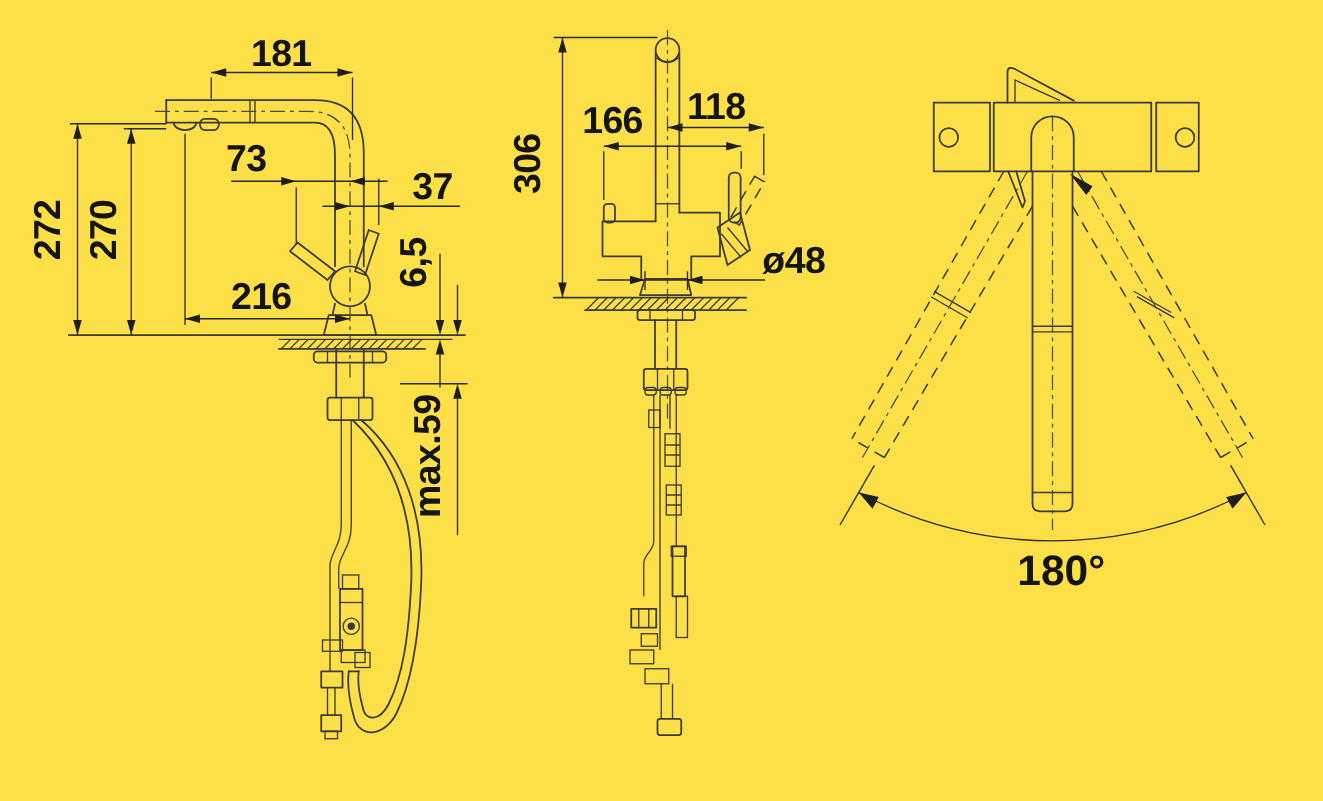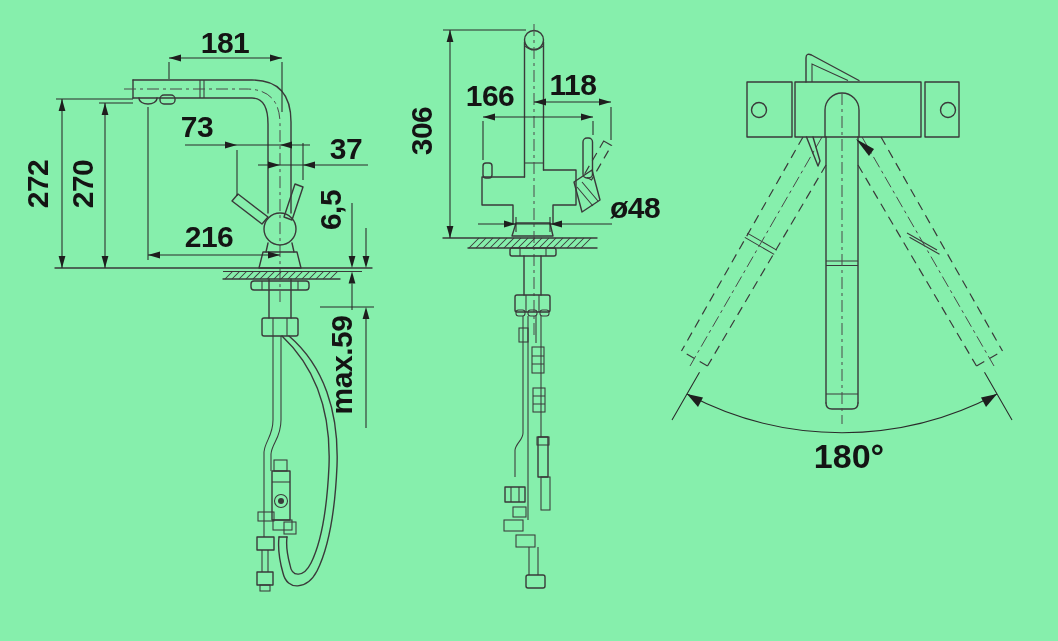--- a/index.html
+++ b/index.html
@@ -1,16 +1,16 @@
 <!DOCTYPE html>
 <html><head>
 <meta charset="utf-8">
 <style>
   html,body{margin:0;padding:0;background:#fff;}
-  .stage{position:relative;width:1058px;height:641px;background:#86efac;overflow:hidden;
+  .stage{position:relative;width:1058px;height:641px;background:#fde047;overflow:hidden;
          font-family:"Liberation Sans", sans-serif;}
   svg{display:block;}
   .ln   {stroke:#3a3a3a;fill:none;stroke-width:1.4;stroke-linecap:round;stroke-linejoin:round;}
   .thin {stroke:#3a3a3a;fill:none;stroke-width:1.05;}
   .dim  {stroke:#2a2a2a;fill:none;stroke-width:1.05;}
   .dash {stroke:#3a3a3a;fill:none;stroke-width:1.2;stroke-dasharray:9 6;}
   .cl   {stroke:#4a4a4a;fill:none;stroke-width:1;stroke-dasharray:12 4 3 4;}
   .arr  {fill:#1e1e1e;stroke:none;}
   .knob {fill:#3a3a3a;stroke:none;}
   text.dimtxt{font-weight:bold;font-size:30px;fill:#141414;letter-spacing:-0.5px;

